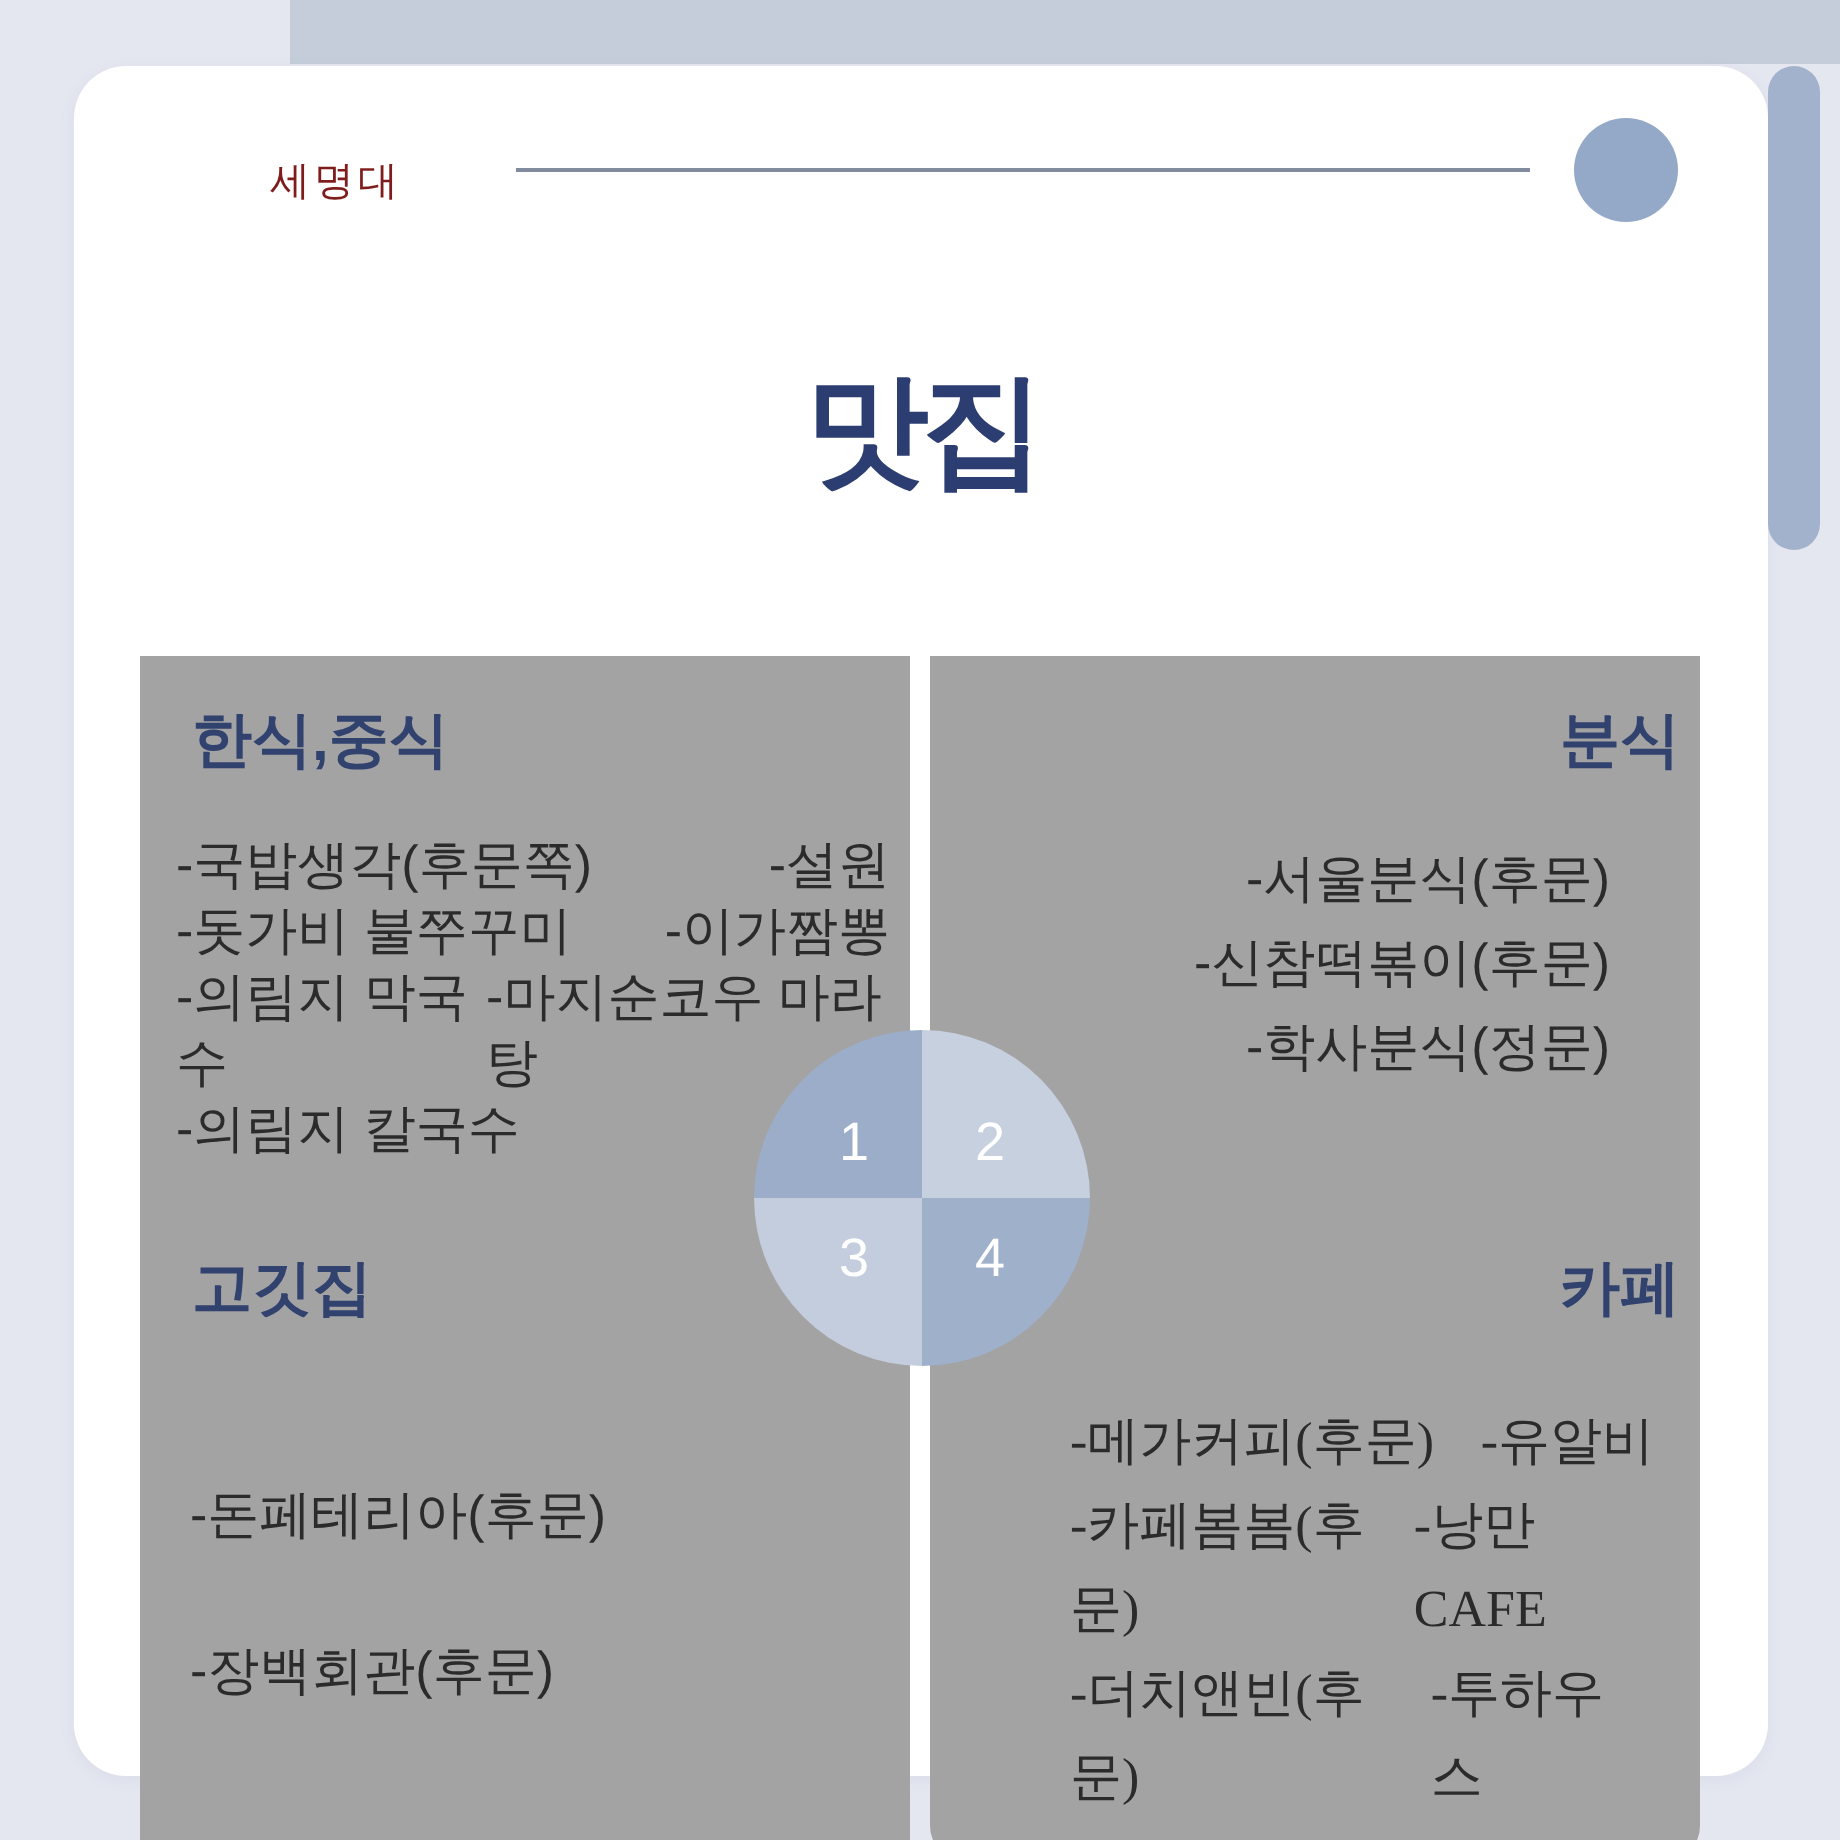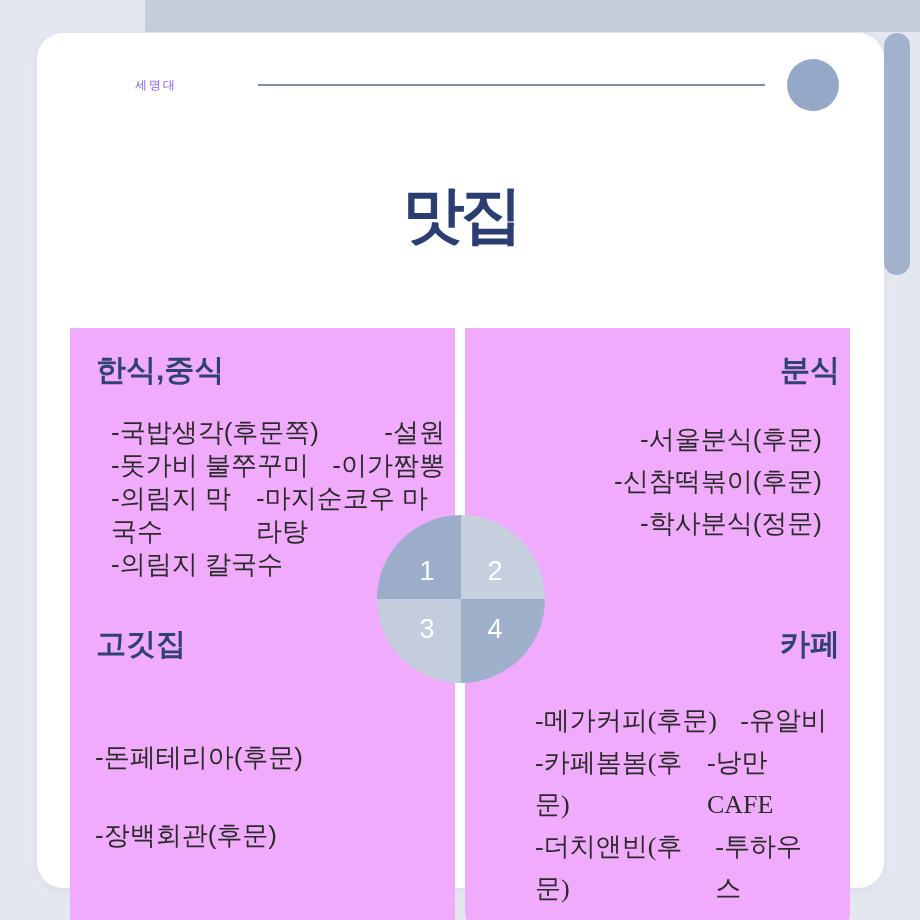--- a/index.html
+++ b/index.html
@@ -28,23 +28,23 @@
     position: absolute;
     left: 884px; top: 33px;
     width: 26px; height: 242px;
     background: #a3b2cc;
     border-radius: 13px;
   }
   
   .brand {
     position: absolute;
     left: 98px; top: 44px;
-    font-size: 12px;
+    font-size: 20px;
     letter-spacing: 2px;
-    color: #8b5cf6;
+    color: #7f1d1d;
   }
   .header-line {
     position: absolute;
     left: 221px; top: 51px;
     width: 507px; height: 2px;
     background: #828c9e;
   }
   .header-dot {
     position: absolute;
     left: 750px; top: 26px;
@@ -59,21 +59,21 @@
     text-align: center;
     font-size: 62px;
     font-weight: 800;
     letter-spacing: -4px;
     color: #2c3e71;
   }
   
   .panel {
     position: absolute;
     width: 385px; height: 328px;
-    background: #f0abfc;
+    background: #a3a3a3;
   }
   .panel.tl { left: 33px;  top: 295px; }
   .panel.tr { left: 428px; top: 295px; }
   .panel.bl { left: 33px;  top: 569px; }
   .panel.br { left: 428px; top: 569px; border-radius: 17px; }
   .panel h2 {
     position: absolute;
     top: 22px;
     font-size: 30px;
     font-weight: 700;
@@ -85,24 +85,24 @@
   .panel.tl .rows { top: 88px; }
   .panel.tr .rows { top: 90px; }
   .panel.bl .rows { top: 98px; }
   .panel.br .rows { top: 98px; }
   .row {
     display: flex;
     justify-content: space-between;
     font-size: 26px;
     color: #2b2b2b;
   }
-  .panel.tl .row { line-height: 33px; padding: 0 10px 0 41px; }
+  .panel.tl .row { line-height: 33px; padding: 0 10px 0 18px; }
   .panel.br .row { line-height: 42px; padding: 0 23px 0 70px; font-family: Liberation Serif, serif; }
   .item { font-size: 26px; color: #2b2b2b; line-height: 42px; }
-  .panel.tr .item { text-align: right; padding-right: 28px; }
+  .panel.tr .item { text-align: right; padding-right: 45px; }
   .panel.bl .item { text-align: left; padding-left: 25px; margin-top: 36px; }
   
   .center-circle {
     position: absolute;
     left: 340px; top: 482px;
     width: 168px; height: 168px;
     border-radius: 50%;
     overflow: hidden;
     display: grid;
     grid-template-columns: 84px 84px;

